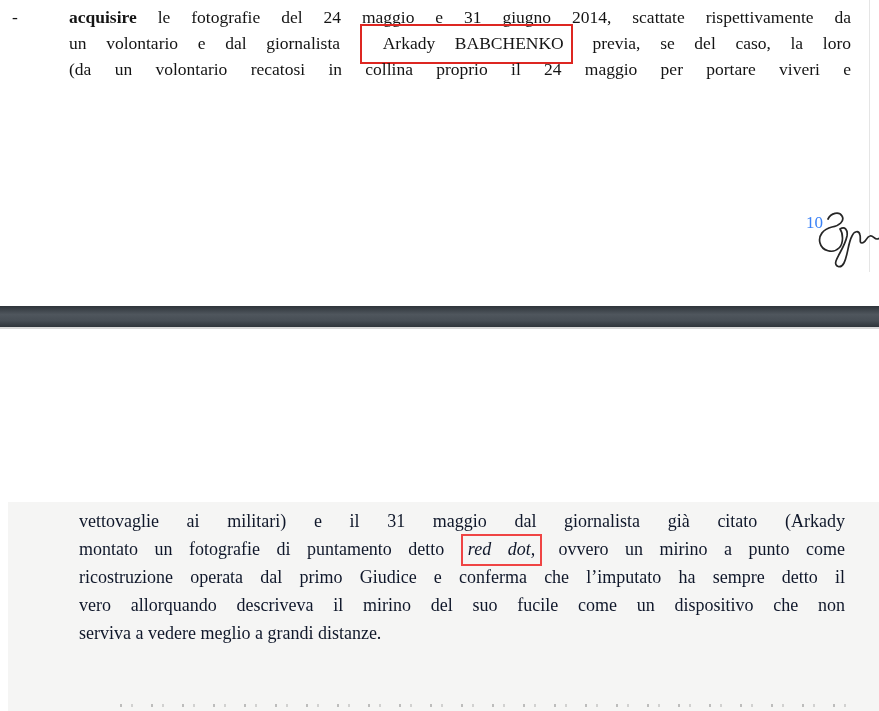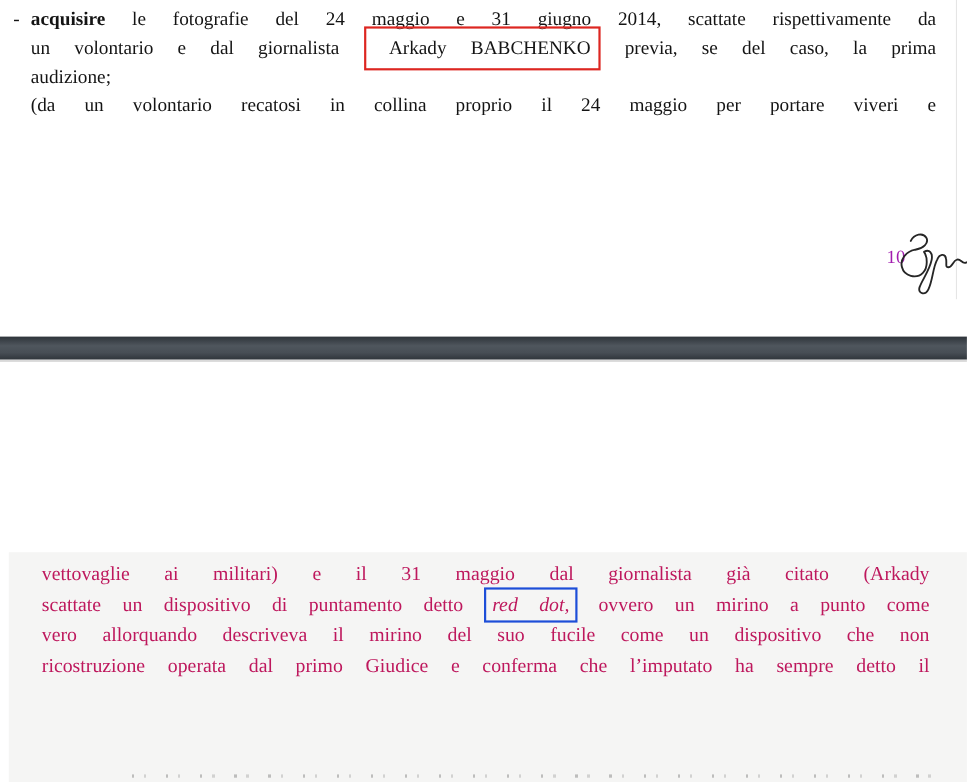--- a/index.html
+++ b/index.html
@@ -8,95 +8,95 @@
     font-family:"Liberation Serif","DejaVu Serif",serif;color:#141414;
   }
   
   .p1-bullet{
     position:absolute;left:12px;top:4px;font-size:17.5px;line-height:26px;color:#141414;
   }
   .p1-text{
     position:absolute;left:28px;top:4px;width:823px;
     font-size:17.5px;line-height:26px;
   }
-  .line{text-align:justify;}
+  .line{text-align:justify;margin-left:41px;}
   .jl{text-align-last:justify;}
   .lead{font-weight:bold;}
   .scan-edge{
     position:absolute;left:869px;top:0;width:1px;height:272px;
     background:rgba(110,110,110,0.18);
   }
   
   .redbox{
     border:2px solid #dd2621;
     padding:7px 7px 9px 21px;
   }
   .redbox2{
-    border:2px solid #1d4ed8;
+    border:2px solid #ef4444;
     padding:3px 5px 5px 5px;
     font-style:italic;
   }
   
   .pagenum{
-    position:absolute;left:806px;top:225px;font-size:17px;line-height:17px;color:#a21caf;
+    position:absolute;left:806px;top:214px;font-size:17px;line-height:17px;color:#3b82f6;
   }
   .signature{
     position:absolute;left:814px;top:211px;width:72px;height:60px;
   }
   
   .separator{
     position:absolute;left:0;top:306px;width:879px;height:21px;
     background:linear-gradient(180deg,#2e343a 0%,#4f565d 40%,#474e55 70%,#2f353b 100%);
     border-bottom:2px solid #d9d9d9;
   }
   
   .p2-sheet{
     position:absolute;left:8px;top:502px;width:871px;height:209px;
     background:#f5f5f4;
   }
   .p2-text{
     position:absolute;left:30px;top:5px;width:807px;
-    font-size:18px;line-height:28px;color:#be185d;
+    font-size:18px;line-height:28px;color:#0f172a;
   }
   .clipped-line{
     position:absolute;left:112px;top:202px;width:738px;height:3px;opacity:.55;
     background:repeating-linear-gradient(90deg,
       rgba(60,60,60,.55) 0 2px, transparent 2px 11px,
       rgba(60,60,60,.35) 11px 13px, transparent 13px 31px);
   }
 </style>
 </head>
 <body>
 
 <div class="screen">
 
   <section>
     <span class="p1-bullet">-</span>
 
     <div class="p1-text">
       <div class="line jl"><span class="lead">acquisire</span><span> le fotografie del 24 maggio e 31 giugno 2014, scattate rispettivamente da</span></div>
-      <div class="line jl"><span>un volontario e dal giornalista </span><span class="redbox">Arkady BABCHENKO</span><span> previa, se del caso, la prima</span></div>
-      <div class="line">audizione;</div>
+      <div class="line jl"><span>un volontario e dal giornalista </span><span class="redbox">Arkady BABCHENKO</span><span> previa, se del caso, la loro</span></div>
       <div class="line jl">(da un volontario recatosi in collina proprio il 24 maggio per portare viveri e</div>
     </div>
 
     <span class="pagenum">10</span>
 
     <svg class="signature" viewBox="0 0 72 60" aria-hidden="true">
       <path d="M14 8 C17 2 25 0 28 5 C31 10 25 15 18 16 C9 18 4 25 6 32 C8 40 19 43 25 37 C30 32 29 22 26 18 C31 15 34 19 33 25 C31 35 24 44 22 50 C20 56 27 58 30 52 C34 44 34 32 38 25 C40 20 45 19 46 24 C47 28 45 32 48 32 C52 32 52 26 56 25 C59 24 60 28 63 28 C66 28 67 25 69 26" fill="none" stroke="#262626" stroke-width="1.7" stroke-linecap="round" stroke-linejoin="round"></path>
     </svg>
 
     <div class="scan-edge"></div>
   </section>
 
   <div class="separator"></div>
 
   <section class="p2-sheet">
     <div class="p2-text">
       <div class="line jl">vettovaglie ai militari) e il 31 maggio dal giornalista già citato (Arkady</div>
-      <div class="line jl"><span>scattate un dispositivo di puntamento detto </span><span class="redbox2">red dot,</span><span> ovvero un mirino a punto come</span></div>
+      <div class="line jl"><span>montato un fotografie di puntamento detto </span><span class="redbox2">red dot,</span><span> ovvero un mirino a punto come</span></div>
+      <div class="line jl">ricostruzione operata dal primo Giudice e conferma che l’imputato ha sempre detto il</div>
       <div class="line jl">vero allorquando descriveva il mirino del suo fucile come un dispositivo che non</div>
-      <div class="line jl">ricostruzione operata dal primo Giudice e conferma che l’imputato ha sempre detto il</div>
+      <div class="line">serviva a vedere meglio a grandi distanze.</div>
     </div>
     <div class="clipped-line"></div>
   </section>
 
 </div>
 
 </body></html>

